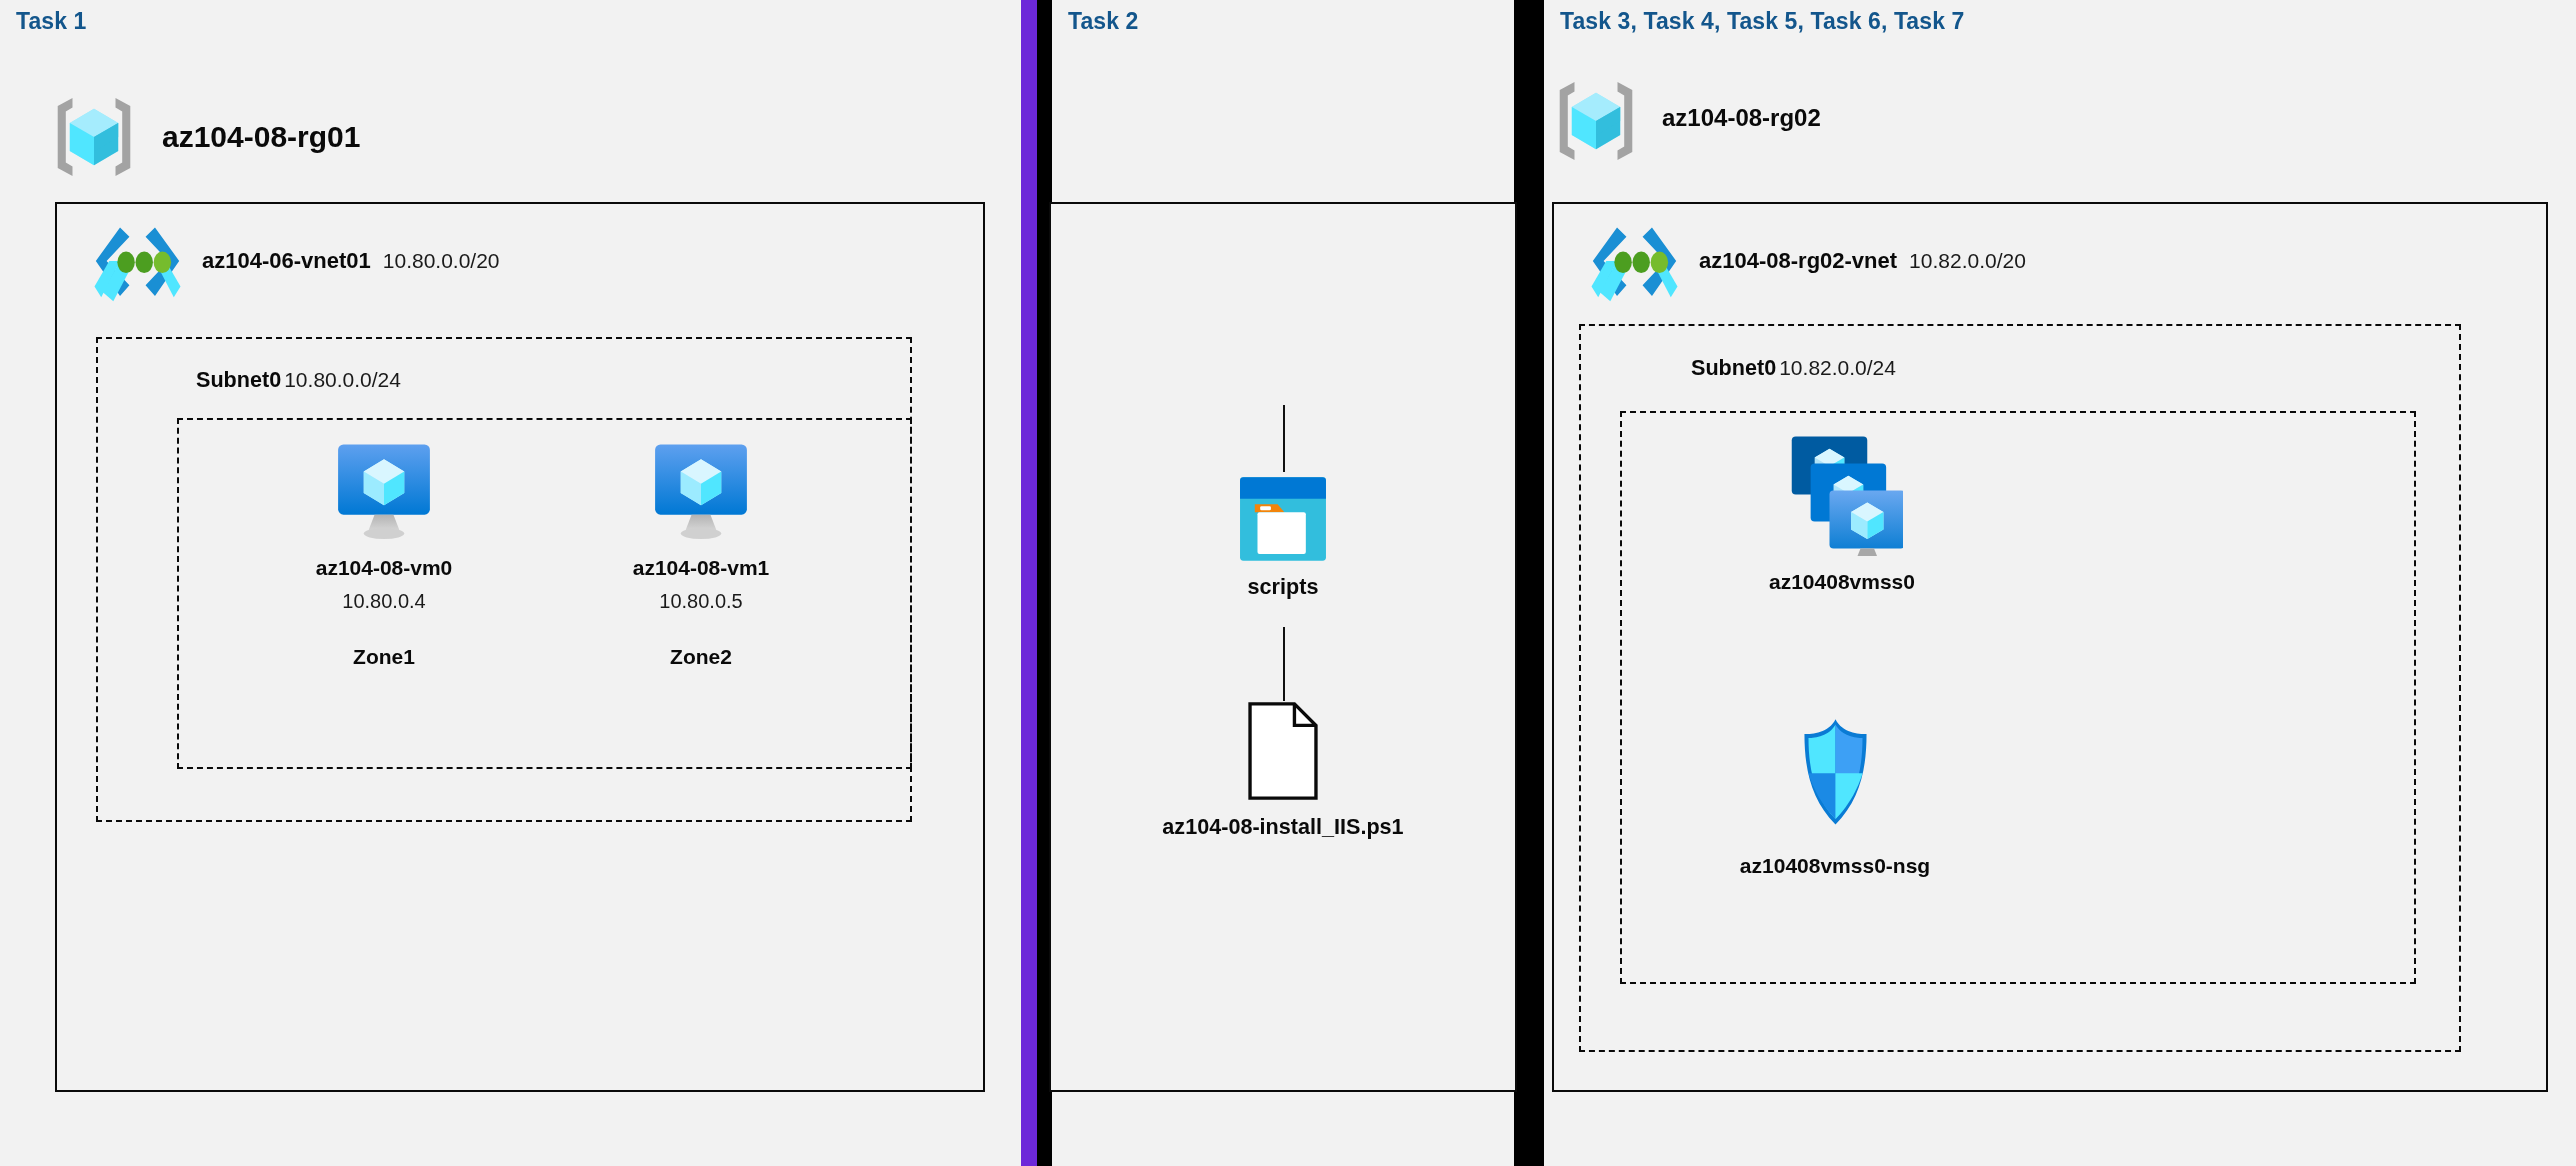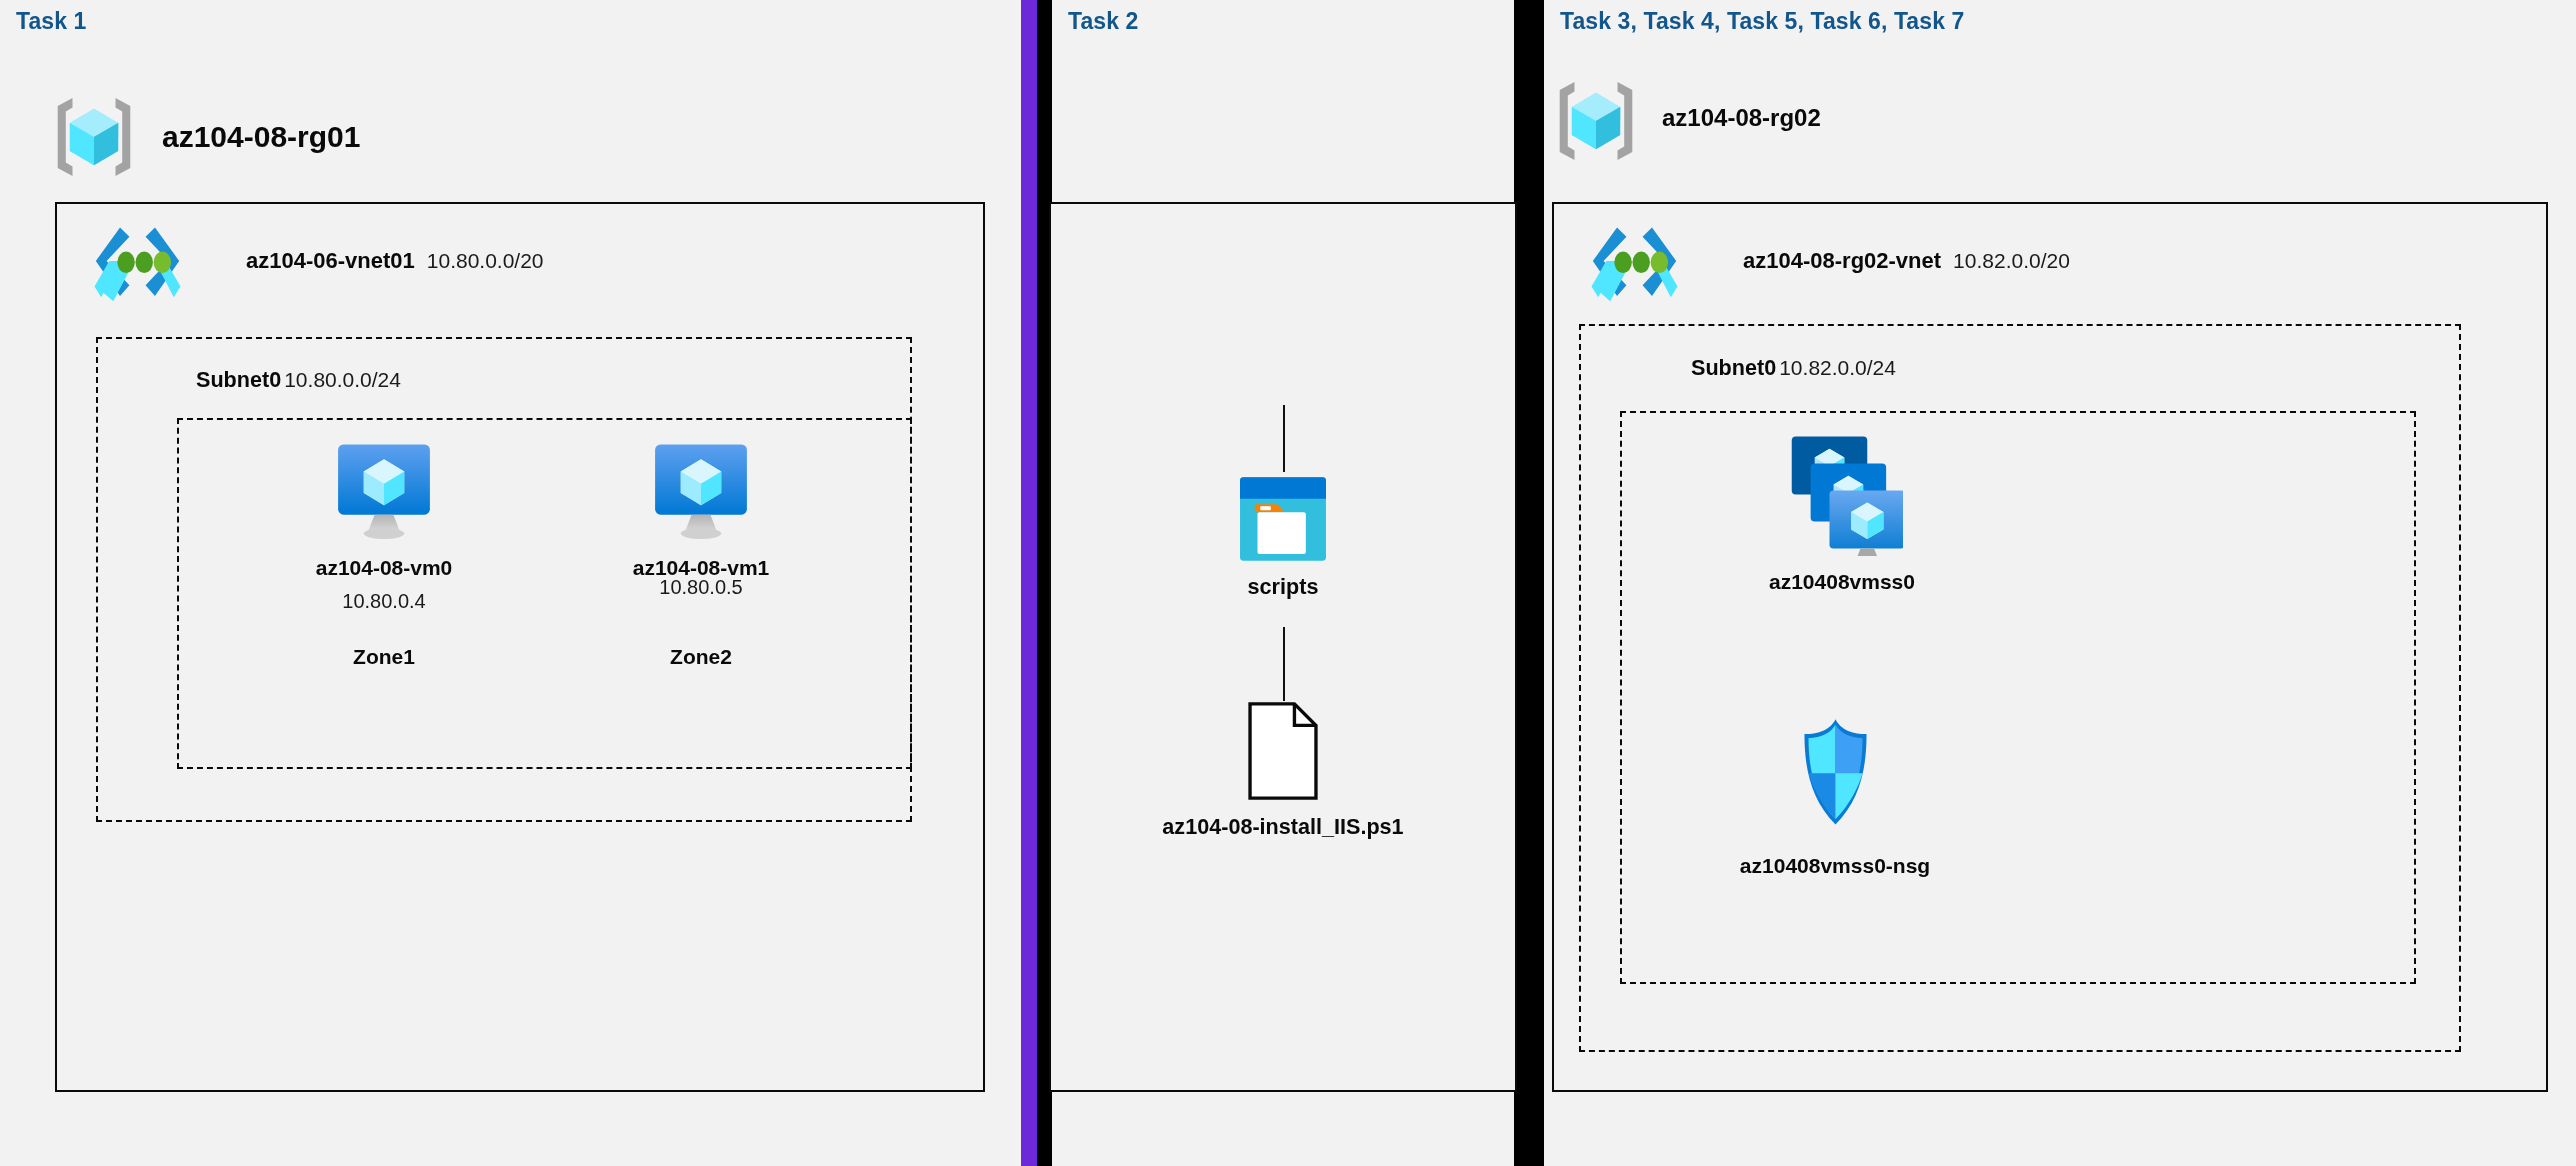--- a/index.html
+++ b/index.html
@@ -61,21 +61,21 @@
   .node-sub{
     position:absolute;
     width:310px;
     text-align:center;
     font-size:20px;
     color:#1a1a1a;
     white-space:nowrap;
     left:0;
   }
 
-  .hdr-row{position:absolute;display:flex;align-items:center;gap:12px;white-space:nowrap;margin-left:44px;}
+  .hdr-row{position:absolute;display:flex;align-items:center;gap:12px;white-space:nowrap;}
   .hdr-name{font-weight:bold;font-size:22px;color:#0a0a0a;}
   .hdr-cidr{font-size:21px;color:#1a1a1a;}
 
   .subnet-hdr{position:absolute;white-space:nowrap;}
   .subnet-hdr .sn{font-weight:bold;font-size:21.6px;color:#0a0a0a;}
   .subnet-hdr .cd{font-size:21px;color:#1a1a1a;}
 
   
   .connector{position:absolute;width:2px;background:#111;}
 
@@ -168,21 +168,21 @@
         </defs>
         <rect x="12" y="20" width="136" height="104" rx="8" fill="url(#vmg1)"></rect>
         <path d="M66 124 h28 l10 26 h-48 z" fill="url(#vms1)"></path>
         <ellipse cx="80" cy="152" rx="30" ry="8" fill="#d0d0d0"></ellipse>
         <path d="M80 42 L110 60 L110 92 L80 110 L50 92 L50 60 Z" fill="#c3f1ff"></path>
         <path d="M80 42 L110 60 L80 78 L50 60 Z" fill="#d9f6ff"></path>
         <path d="M80 78 L110 60 L110 92 L80 110 Z" fill="#50e6ff"></path>
         <path d="M80 78 L50 60 L50 92 L80 110 Z" fill="#9cebff"></path>
       </svg>
       <div class="node-name" style="top:125px;">az104-08-vm1</div>
-      <div class="node-sub" style="top:145px;text-align:center;">10.80.0.5</div>
+      <div class="node-sub" style="top:159px;text-align:center;">10.80.0.5</div>
       <div class="node-name" style="top:214px;">Zone2</div>
     </div>
 
   </div>
 
   <div class="panel panel-2">
 
     <div class="panel-title" style="left:16px;top:8px;">Task 2</div>
 
     <div class="solid-box" style="left:-2.7px;top:202px;width:468px;height:890px;"></div>

